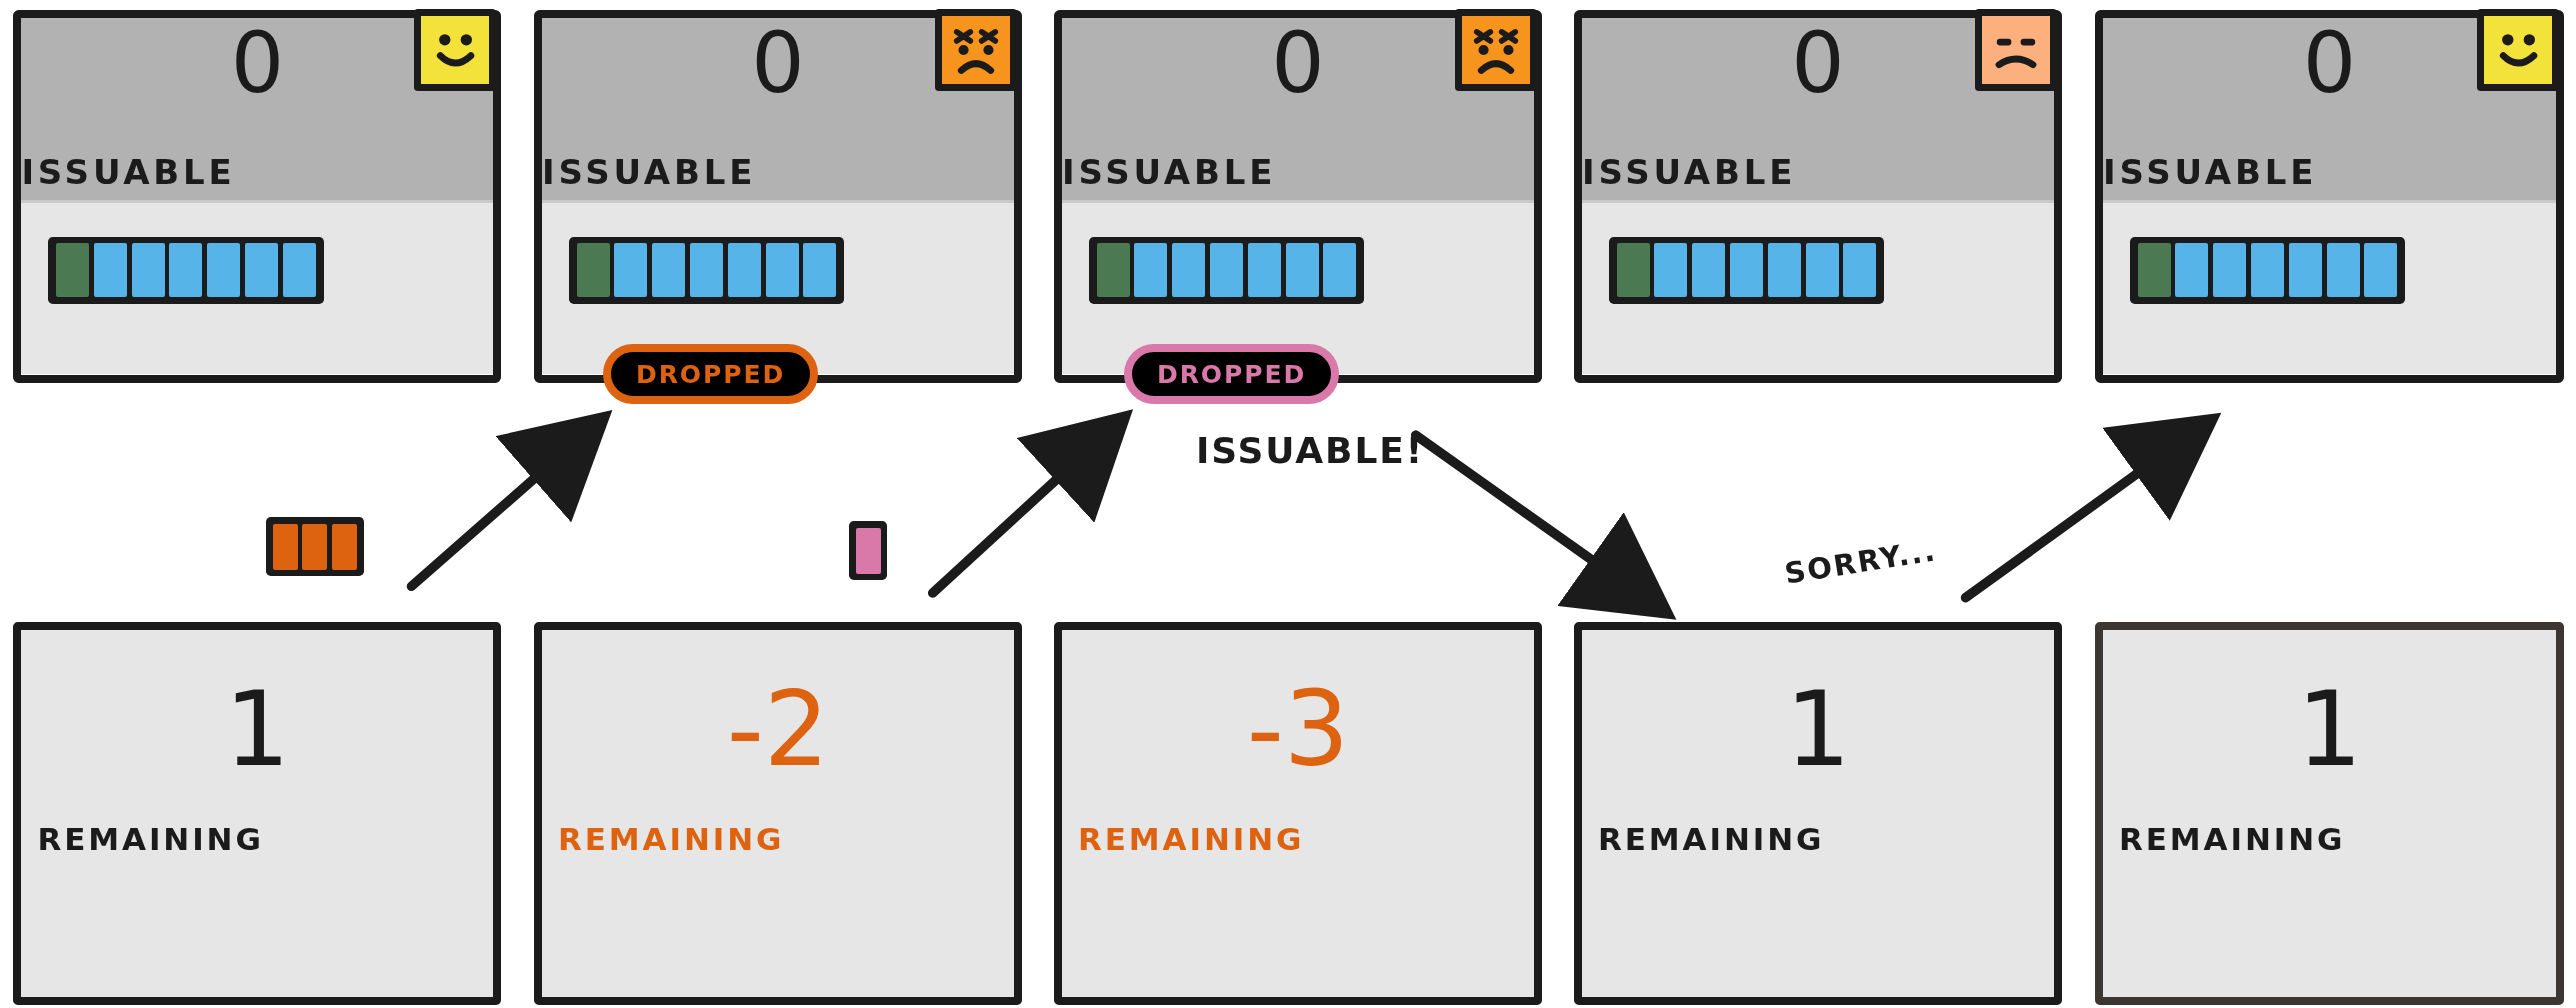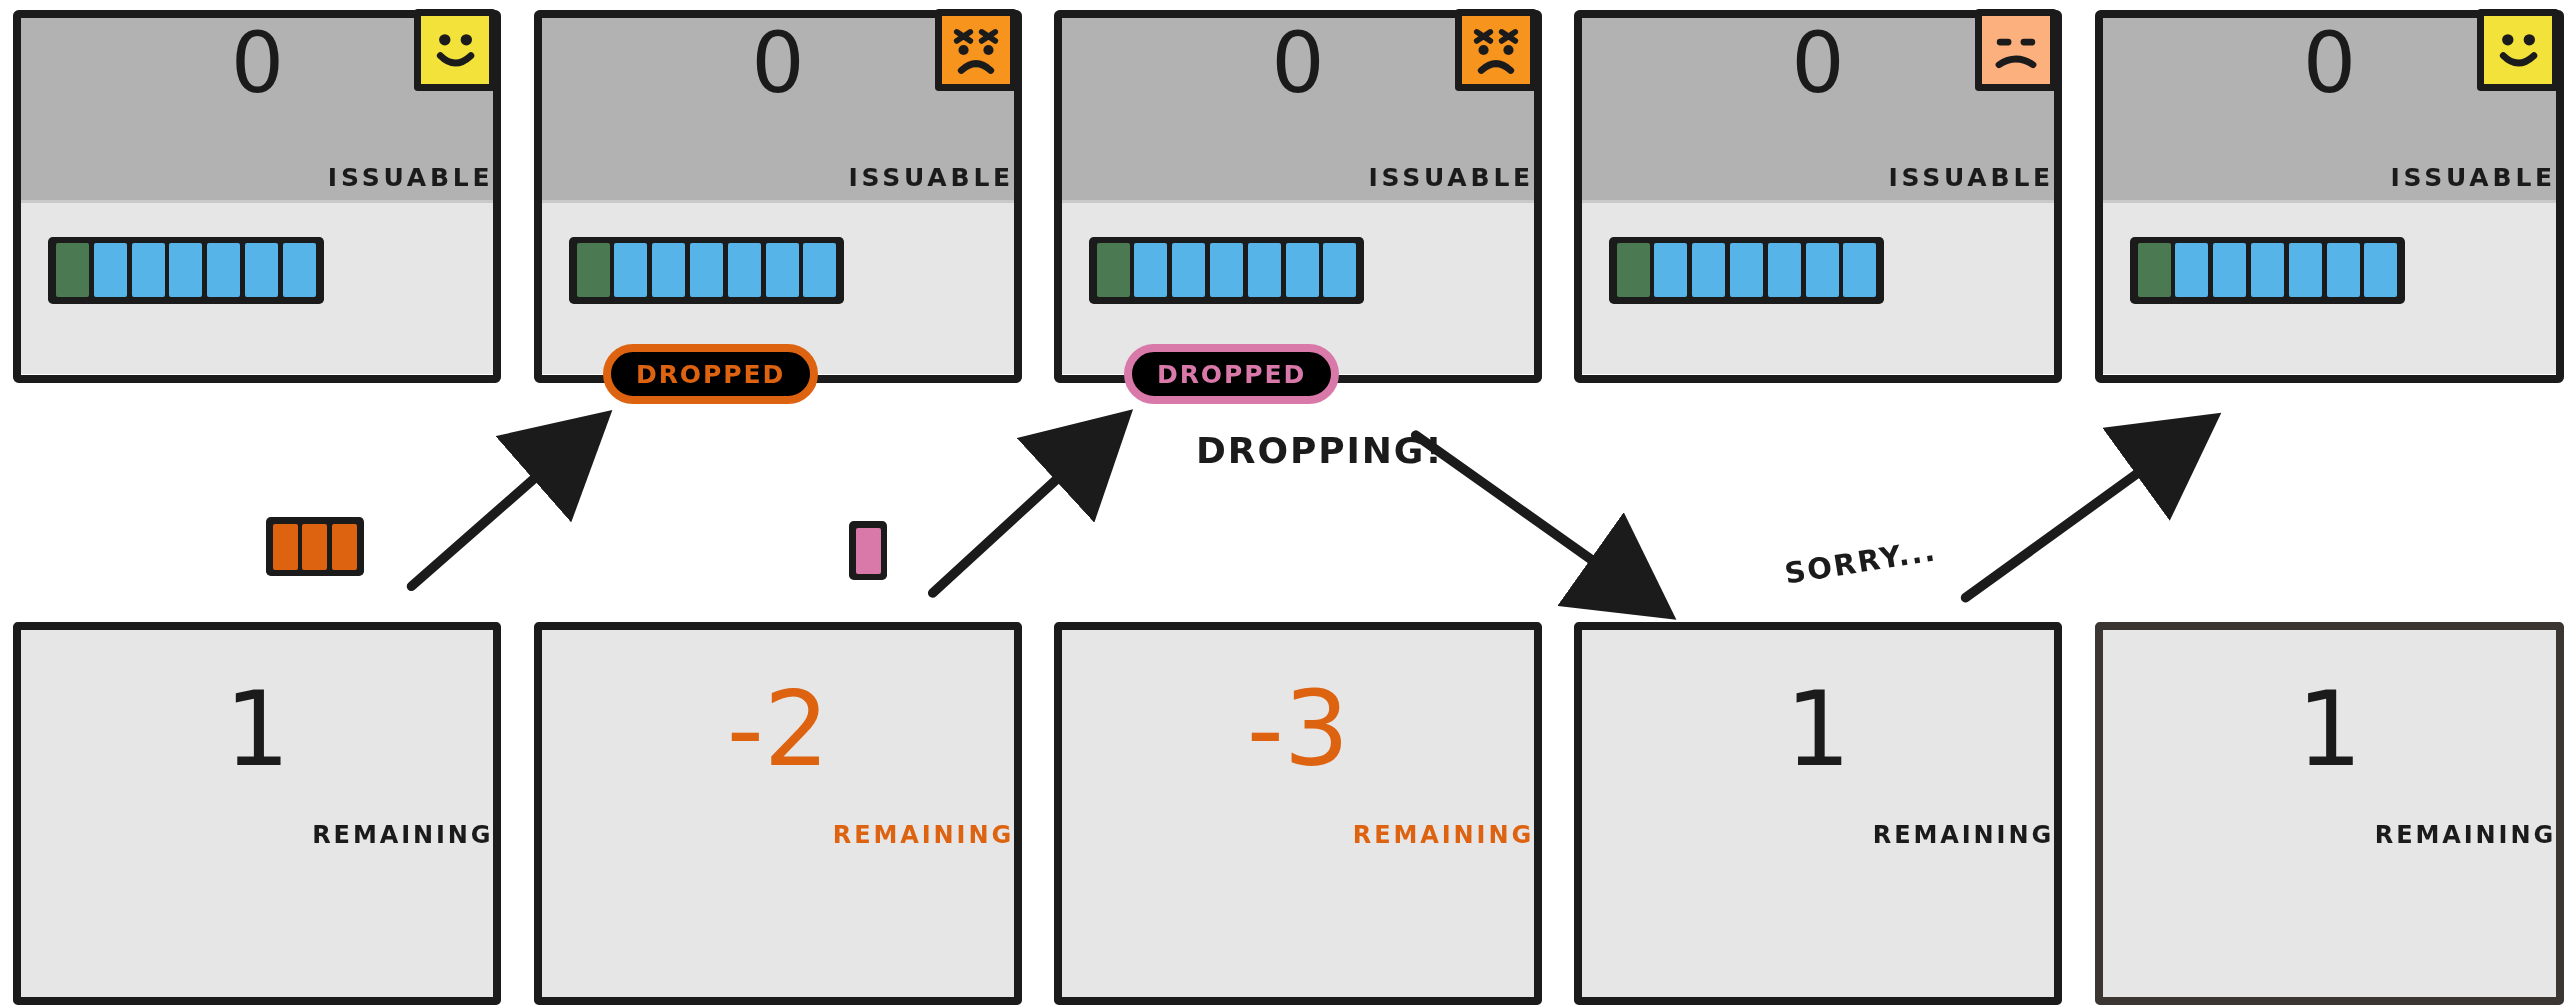--- a/index.html
+++ b/index.html
@@ -48,23 +48,23 @@
     font-size: 84px;
     font-weight: 400;
     color: #1b1b1b;
     letter-spacing: 0;
     line-height: 1;
   }
   .card-label {
     position: absolute;
     left: 0; right: 0;
     bottom: 7.7px;
-    text-align: right;
-    font-family: "DejaVu Sans", sans-serif;
-    font-size: 25px;
+    text-align: left;
+    font-family: "DejaVu Sans", sans-serif;
+    font-size: 34px;
     font-weight: 700;
     letter-spacing: 3.8px;
     color: #1b1b1b;
   }
   .card-body {
     position: relative;
     background: #e6e6e6;
     height: calc(100% - 186px);
   }
   .emoji-badge {
@@ -165,23 +165,23 @@
     font-size: 103px;
     font-weight: 400;
     line-height: 1;
     color: #1b1b1b;
   }
   .bot-num.orange { color: #de6310; font-weight: 400; }
   .bot-sub {
     position: absolute;
     left: 16px; right: 0;
     top: 191px;
-    text-align: right;
-    font-family: "DejaVu Sans", sans-serif;
-    font-size: 24px;
+    text-align: left;
+    font-family: "DejaVu Sans", sans-serif;
+    font-size: 31px;
     font-weight: 700;
     letter-spacing: 2.9px;
     color: #1b1b1b;
   }
   .bot-sub.orange { color: #de6310; }
 </style>
 </head>
 <body>
 
 <div id="stage">
@@ -340,21 +340,21 @@
 
   <div class="mini-strip" style="left:266px; top:517px;">
     <span class="mini-blk orange"></span>
     <span class="mini-blk orange"></span>
     <span class="mini-blk orange"></span>
   </div>
   <div class="mini-strip" style="left:849px; top:521px;">
     <span class="mini-blk pink"></span>
   </div>
 
-  <div class="annot" style="left:1196px; top:430px;">DROPPING!</div>
+  <div class="annot" style="left:1196px; top:430px;">ISSUABLE!</div>
   <div class="annot small" style="left:1784px; top:545px; transform:rotate(-9deg);">SORRY...</div>
 
   <div class="bot-card" style="left:13.4px; top:622px; width:488px; height:383px;">
     <div class="bot-num">1</div>
     <div class="bot-sub">REMAINING</div>
   </div>
 
   <div class="bot-card" style="left:534px; top:622px; width:488px; height:383px;">
     <div class="bot-num orange">-2</div>
     <div class="bot-sub orange">REMAINING</div>

